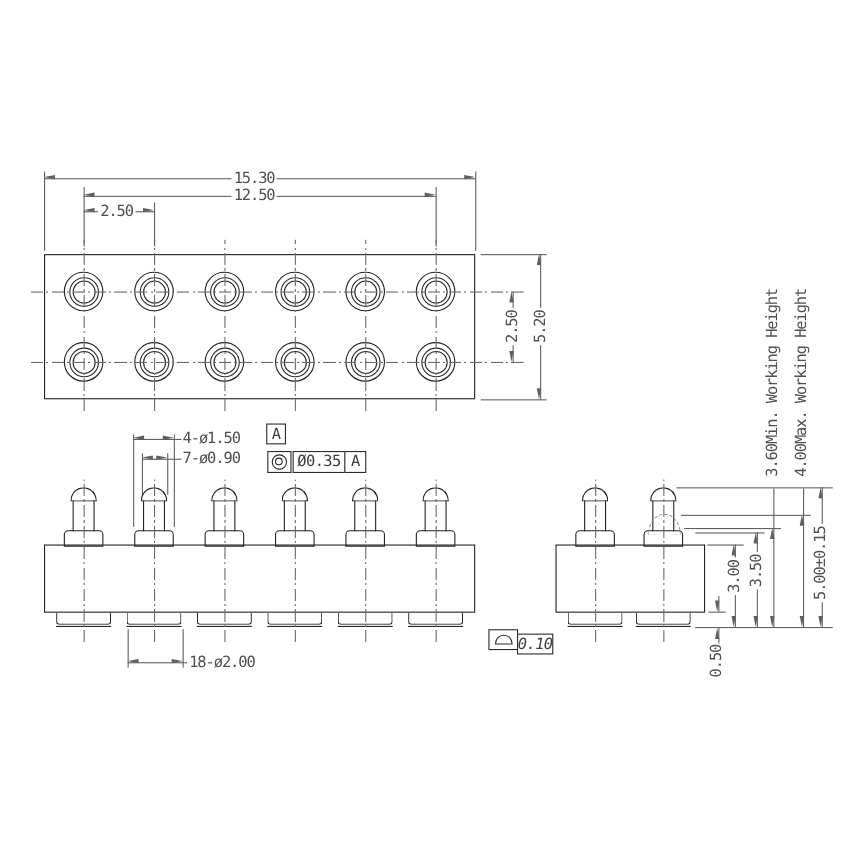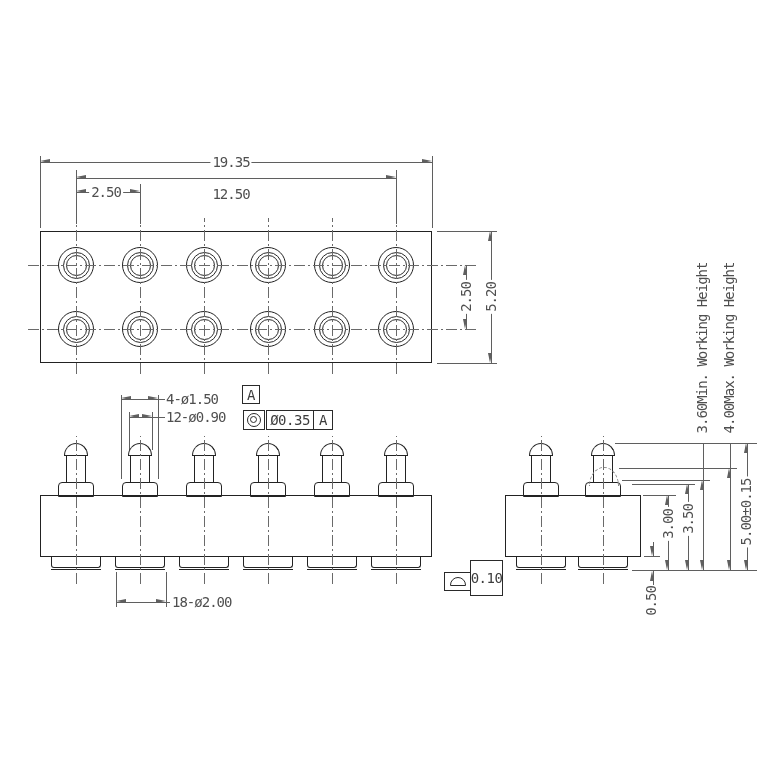--- a/index.html
+++ b/index.html
@@ -96,28 +96,28 @@
       <div class="clv" style="left: 268px; top: 218px; height: 156px;"></div>
       <div class="clv" style="left: 332px; top: 218px; height: 156px;"></div>
       <div class="clv" style="left: 396px; top: 218px; height: 156px;"></div>
     </div>
 
   <div class="vl" style="left:40px;top:156px;height:72px;"></div>
   <div class="vl" style="left:432px;top:156px;height:72px;"></div>
   <div class="hl" style="left:40px;top:162px;width:392px;"></div>
   <div class="al" style="left:40px;top:159px;"></div>
   <div class="ar" style="left:422px;top:159px;"></div>
-  <div class="dt center" style="left:231px;top:162px;">19.35</div>
+  <div class="dt center" style="left:231px;top:162px;">15.30</div>
 
   <div class="vl" style="left:76px;top:170px;height:54px;"></div>
   <div class="vl" style="left:396px;top:170px;height:54px;"></div>
   <div class="hl" style="left:76px;top:178px;width:320px;"></div>
   <div class="al" style="left:76px;top:175px;"></div>
   <div class="ar" style="left:386px;top:175px;"></div>
-  <div class="dt center" style="left:231px;top:194px;">12.50</div>
+  <div class="dt center" style="left:231px;top:178px;">12.50</div>
 
   <div class="vl" style="left:140px;top:184px;height:40px;"></div>
   <div class="hl" style="left:76px;top:192px;width:64px;"></div>
   <div class="al" style="left:76px;top:189px;"></div>
   <div class="ar" style="left:130px;top:189px;"></div>
   <div class="dt center" style="left:106px;top:192px;">2.50</div>
 
   <div class="hl" style="left:437px;top:231px;width:60px;"></div>
   <div class="hl" style="left:437px;top:363px;width:60px;"></div>
   <div class="vl" style="left:466px;top:265px;height:64px;"></div>
@@ -137,21 +137,21 @@
   <div class="dt" style="left:166px;top:392px;">4-ø1.50</div>
   <div class="box" style="left:242px;top:385px;width:18px;height:19px;">
     <span>A</span>
   </div>
 
   <div class="vl" style="left:129px;top:412px;height:38px;"></div>
   <div class="vl" style="left:152px;top:412px;height:38px;"></div>
   <div class="hl" style="left:129px;top:417px;width:36px;"></div>
   <div class="al" style="left:129px;top:414px;"></div>
   <div class="ar" style="left:142px;top:414px;"></div>
-  <div class="dt" style="left:166px;top:410px;">12-ø0.90</div>
+  <div class="dt" style="left:166px;top:410px;">7-ø0.90</div>
   <div class="box" style="left:243px;top:410px;width:22px;height:20px;">
     <span class="bullseye"></span>
   </div>
   <div class="box" style="left:266px;top:410px;width:48px;height:20px;">
     <span>Ø0.35</span>
   </div>
   <div class="box" style="left:313px;top:410px;width:20px;height:20px;">
     <span>A</span>
   </div>
 
@@ -202,21 +202,21 @@
   <div class="vl" style="left:116px;top:572px;height:35px;"></div>
   <div class="vl" style="left:166px;top:572px;height:35px;"></div>
   <div class="hl" style="left:116px;top:602px;width:54px;"></div>
   <div class="al" style="left:116px;top:599px;"></div>
   <div class="ar" style="left:156px;top:599px;"></div>
   <div class="dt" style="left:172px;top:595px;">18-ø2.00</div>
 
   <div class="box" style="left:444px;top:572px;width:27px;height:19px;">
     <span class="halfdisc"></span>
   </div>
-  <div class="box" style="left:470px;top:560px;width:33px;height:36px;">
+  <div class="box" style="left:470px;top:576px;width:33px;height:19px;font-style:italic;">
     <span>0.10</span>
   </div>
 
   <div class="rect" style="left:505px;top:495px;width:136px;height:62px;"></div>
   <div id="side-pins">
       <div class="pin-cap" style="left: 529px; top: 443px; width: 24px; height: 12.5px;"></div>
       <div class="pin-neck" style="left: 531px; top: 455px; width: 20px; height: 28px;"></div>
       <div class="pin-flange" style="left: 523px; top: 482px; width: 36px; height: 14.5px;"></div>
       <div class="pin-cap" style="left: 591px; top: 443px; width: 24px; height: 12.5px;"></div>
       <div class="pin-neck" style="left: 593px; top: 455px; width: 20px; height: 28px;"></div>

